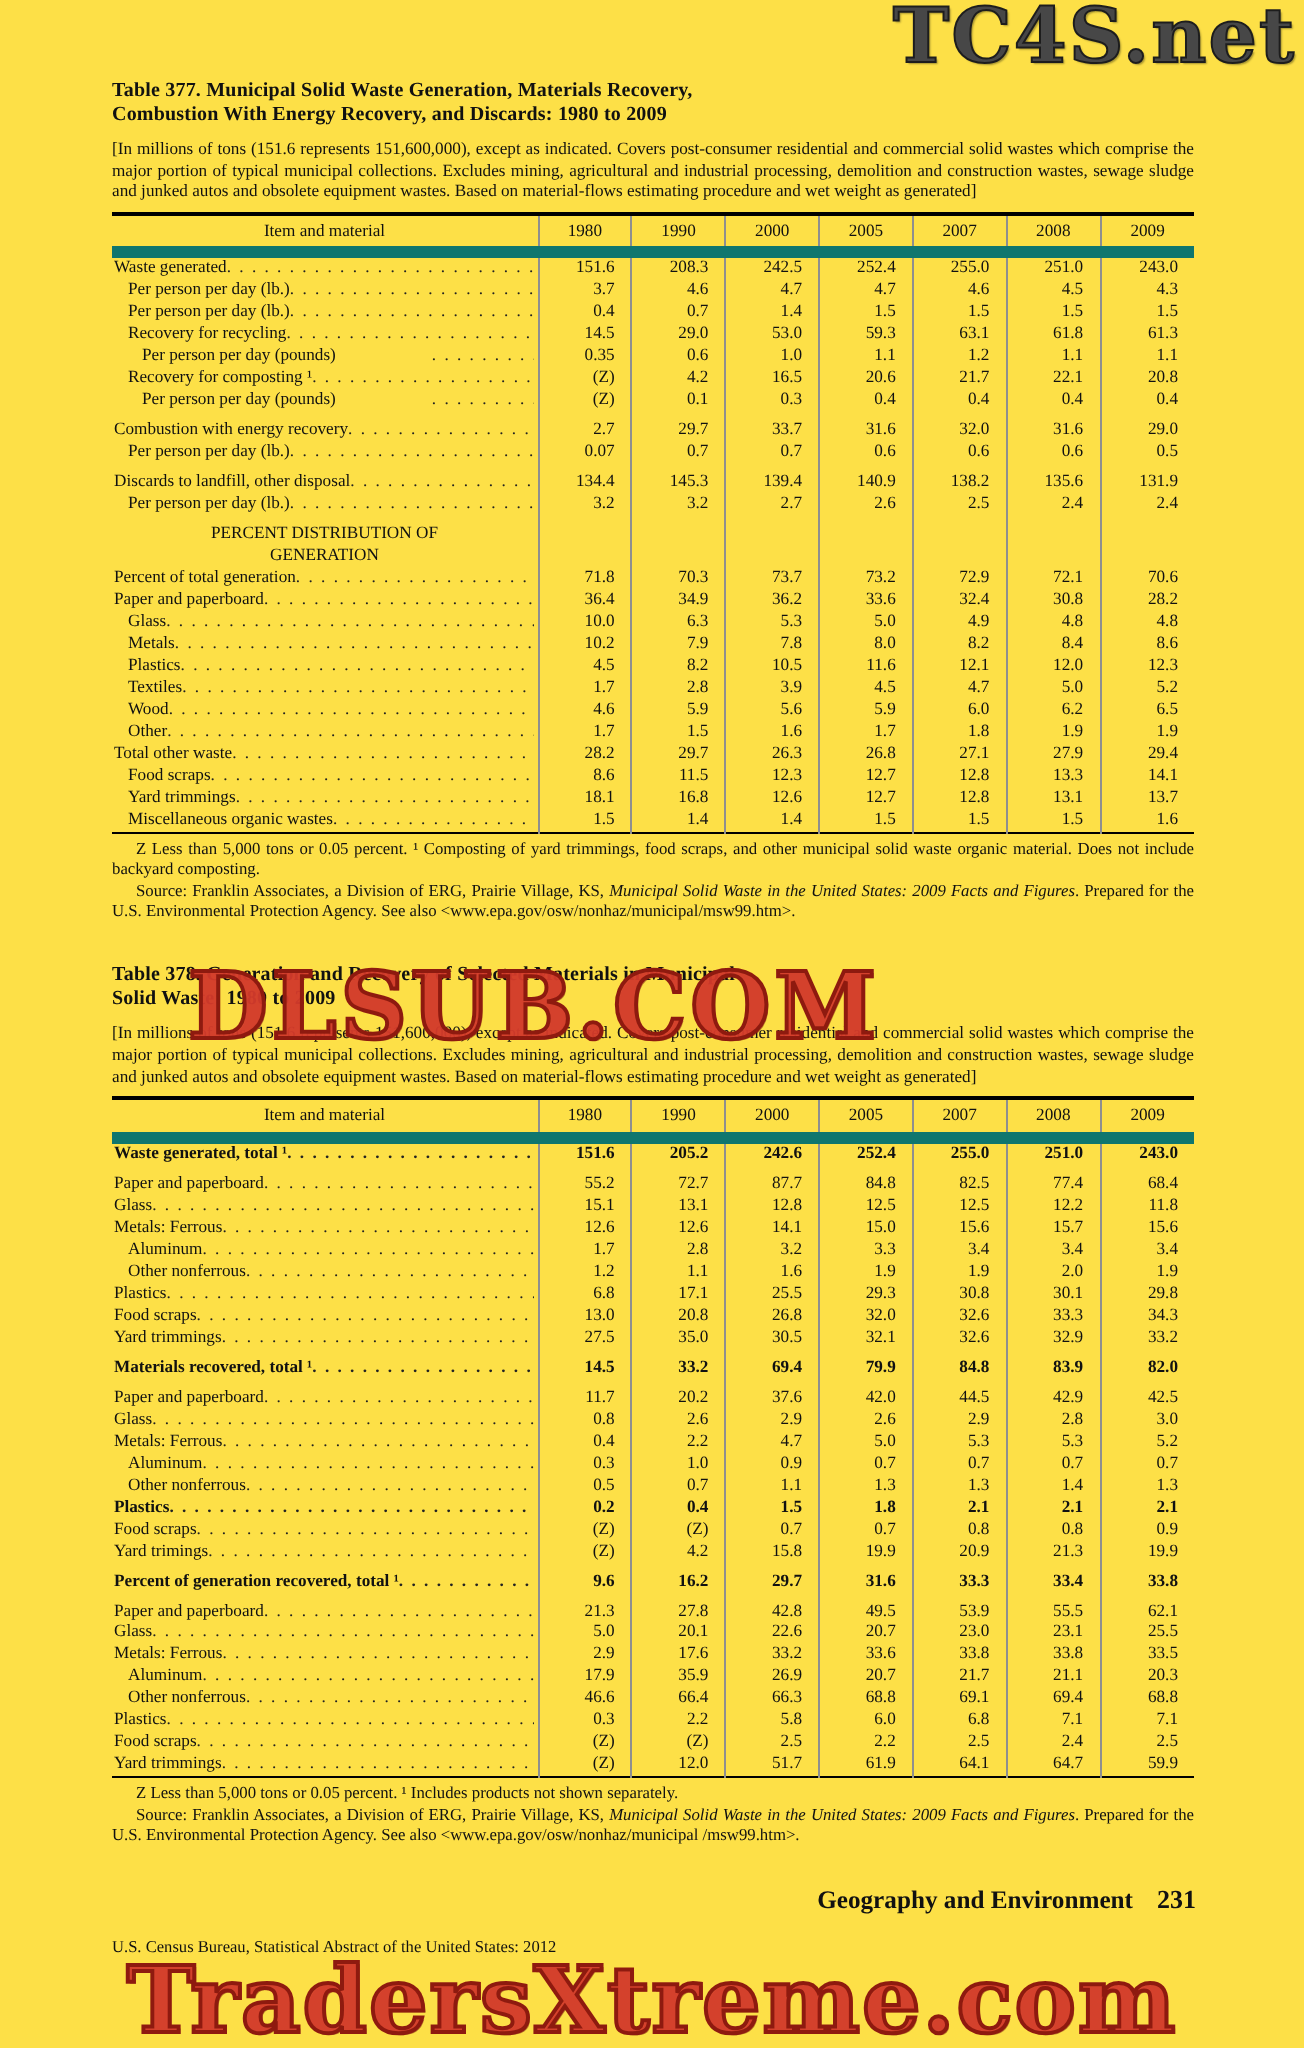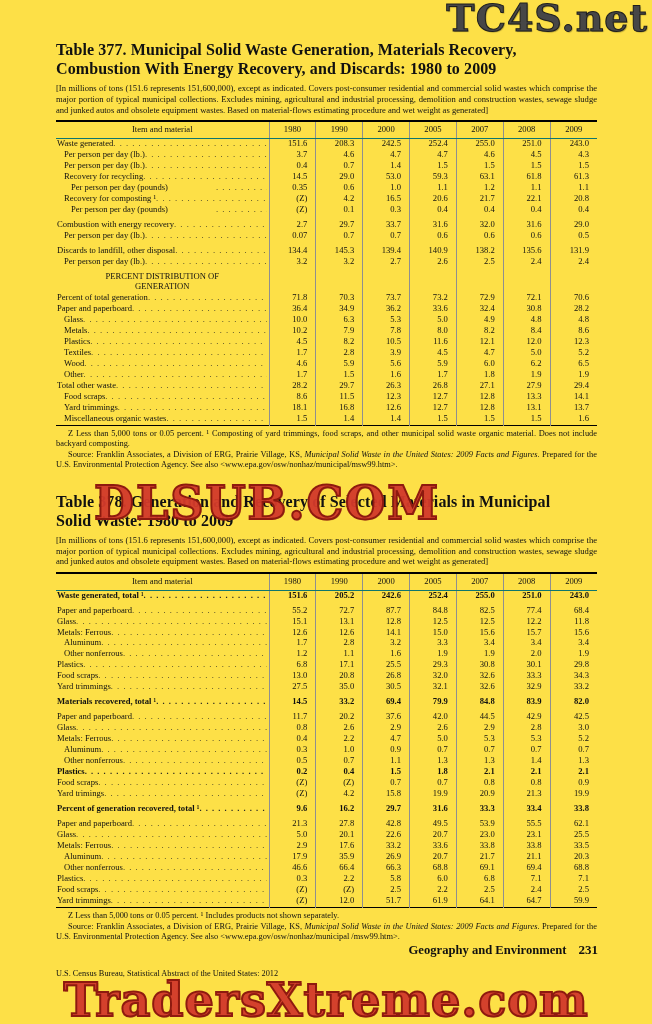--- a/index.html
+++ b/index.html
@@ -1,28 +1,28 @@
 <!DOCTYPE html>
 <html><head>
 <meta charset="utf-8">
 <style>
   * { margin:0; padding:0; box-sizing:border-box; }
   html,body { background:#ffffff; }
   .page { position:relative; width:652px; height:1024px; background:#fde047; overflow:hidden;
           font-family:"Liberation Serif", serif; color:#111; }
   .content { position:absolute; left:56px; top:40px; width:541px; }
 
-  .tbl-title { font-weight:bold; font-size:16px; line-height:1.2; margin-bottom:5px; letter-spacing:0.1px; }
+  .tbl-title { font-weight:bold; font-size:10px; line-height:1.2; margin-bottom:5px; letter-spacing:0.1px; }
   .tline { display:block; }
   .bnote { font-size:8.6px; line-height:1.24; text-align:justify; margin-bottom:5px; }
 
   .stat { width:100%; border-collapse:collapse; table-layout:fixed;
           border-top:2px solid #000; border-bottom:1.5px solid #000; }
   .stat th, .stat td { font-size:8.6px; font-weight:normal; vertical-align:bottom; }
-  .stat th { border-bottom:1px solid #0f766e; text-align:center; padding:3px 2px; line-height:1.1; }
+  .stat th { border-bottom:6px solid #0f766e; text-align:center; padding:3px 2px; line-height:1.1; }
   .stat td { padding:0 0 1.2px 0; line-height:9.8px; }
   .stat td + td, .stat th + th { border-left:1px solid #8f8f8f; }
   .stat td.num { text-align:right; padding-right:8px; }
   .stat td.stub { padding-right:2px; }
   .lblwrap { display:flex; align-items:baseline; overflow:hidden; }
   .lblwrap .lt { white-space:nowrap; }
   .i0 { padding-left:1px; } .i1 { padding-left:8px; } .i2 { padding-left:15px;gap:48px; }
   .dots { flex:1 1 auto; overflow:hidden; white-space:nowrap; color:#222; }
   .dots::after { letter-spacing:1px;
     content:" . . . . . . . . . . . . . . . . . . . . . . . . . . . . . . . . . . . . . . . . . . . . . . . . . . . . . . . . . . . . . . . . . . . . . . . . . . . ."; }

